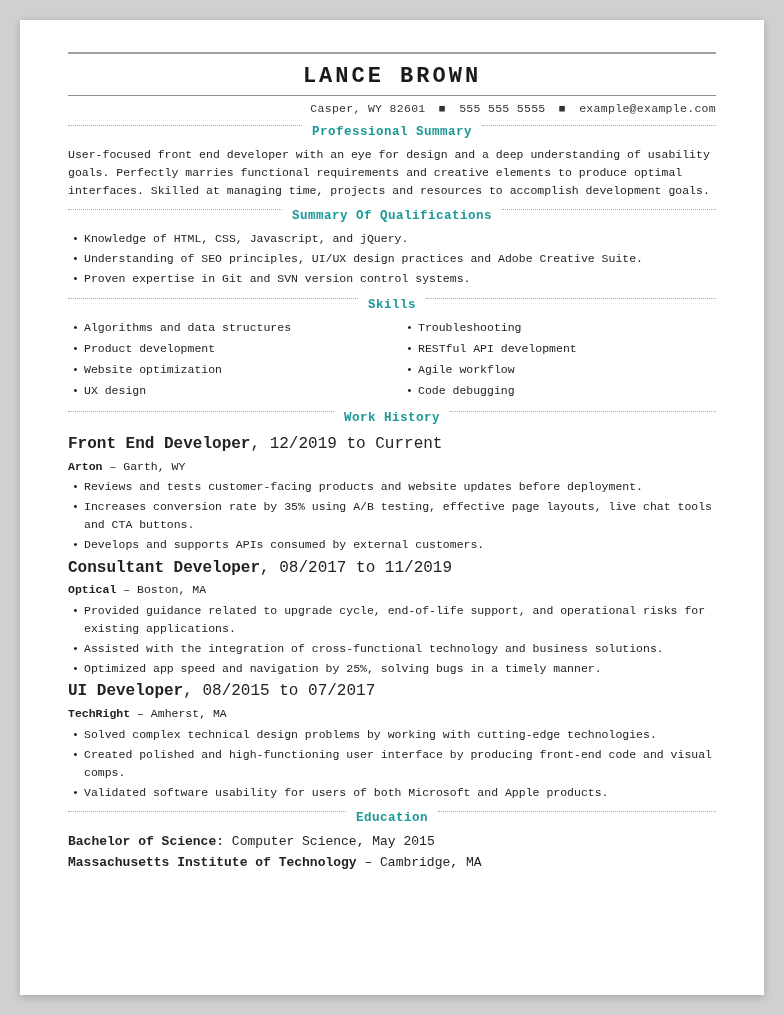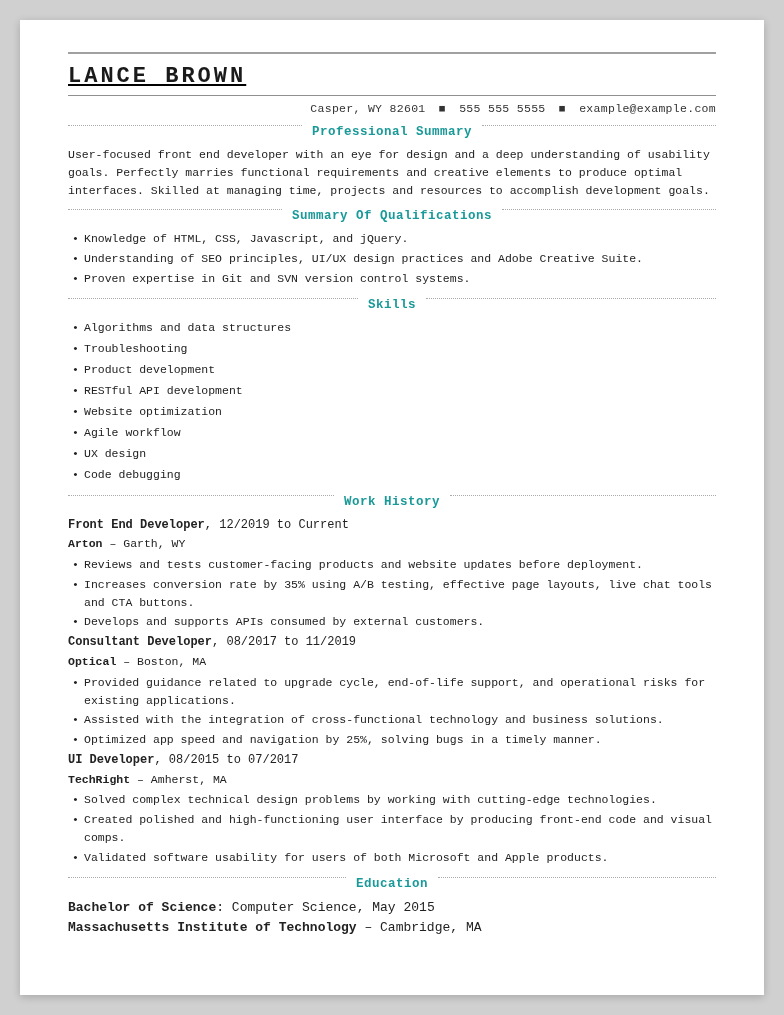--- a/index.html
+++ b/index.html
@@ -26,23 +26,22 @@
     }
 
     
     .top-border {
       border-top: 2px solid #a0a0a0;
       margin-bottom: 10px;
     }
 
     
     .name-section {
-      text-align: left;
+      text-align: center;
       margin-bottom: 6px;
-      text-decoration: underline;
     }
 
     .name {
       font-size: 22px;
       font-weight: bold;
       letter-spacing: 3px;
       color: #1a1a1a;
       font-variant: small-caps;
       text-transform: uppercase;
     }
@@ -116,21 +115,21 @@
     .bullet-list li::before {
       content: '•';
       position: absolute;
       left: 4px;
       color: #222;
     }
 
     
     .skills-grid {
       display: grid;
-      grid-template-columns: 1fr;
+      grid-template-columns: 1fr 1fr;
       gap: 2px 20px;
       margin: 0;
       padding: 0;
       list-style: none;
     }
 
     .skills-grid li {
       font-size: 11.5px;
       color: #222;
       line-height: 1.65;
@@ -140,21 +139,21 @@
 
     .skills-grid li::before {
       content: '•';
       position: absolute;
       left: 4px;
       color: #222;
     }
 
     
     .job-title-line {
-      font-size: 12px;
+      font-size: 16px;
       color: #222;
       margin-top: 0;
       margin-bottom: 1px;
       line-height: 1.55;
     }
 
     .job-title-line .job-title {
       font-weight: bold;
     }
 

